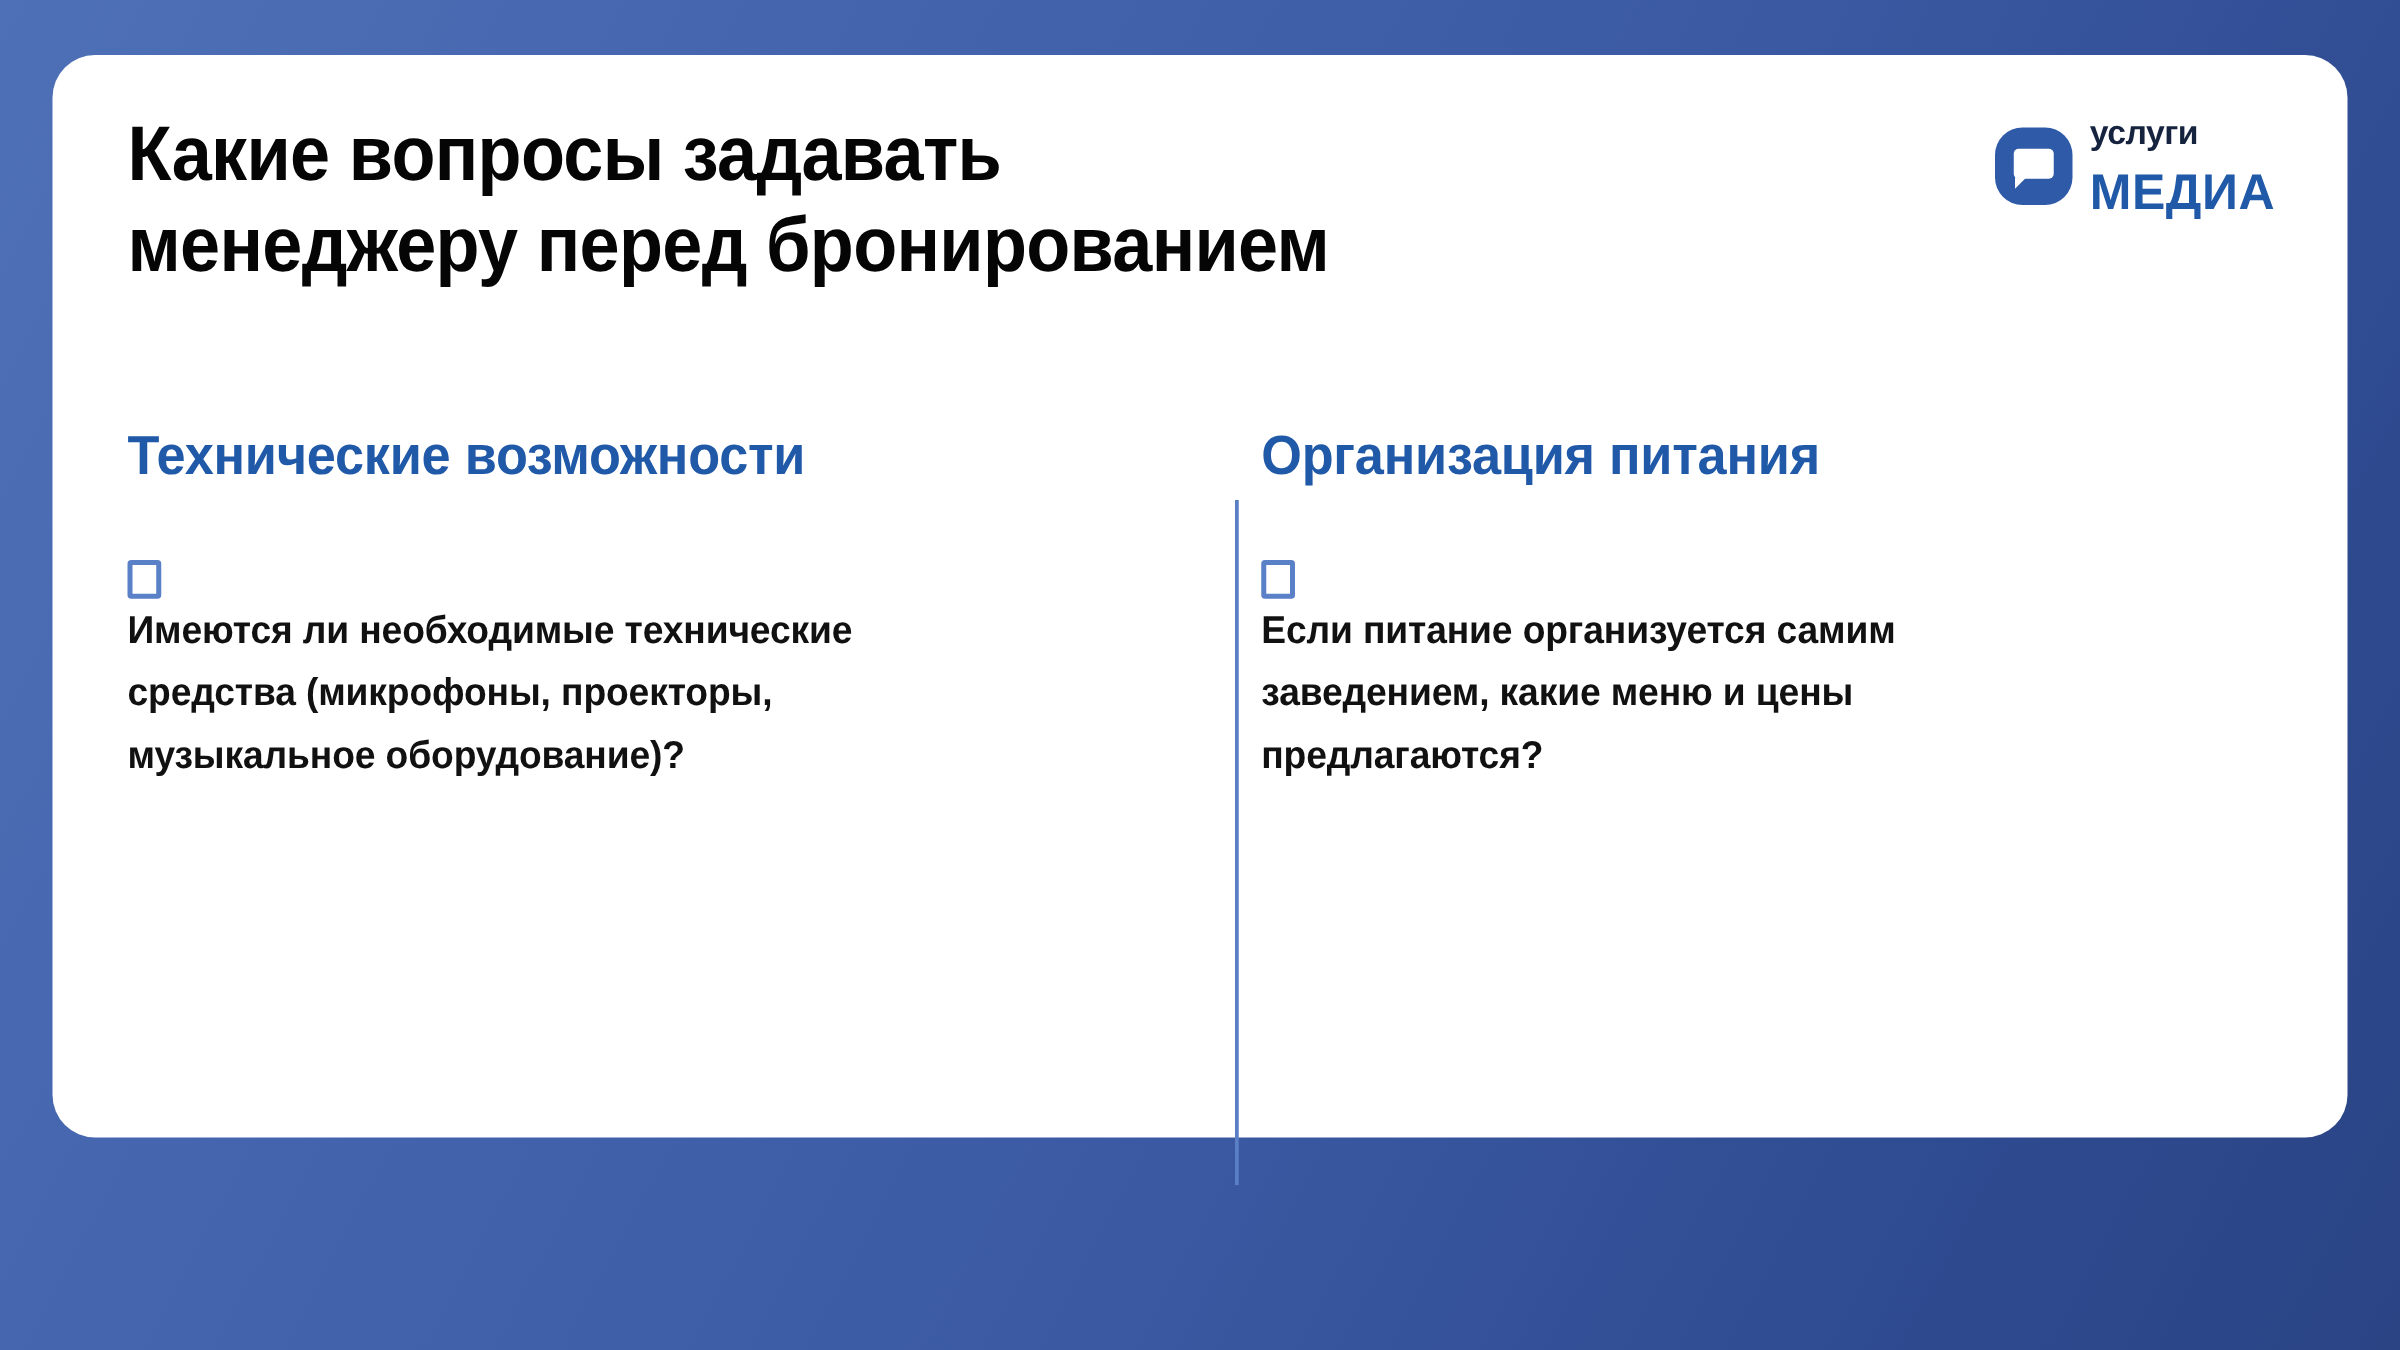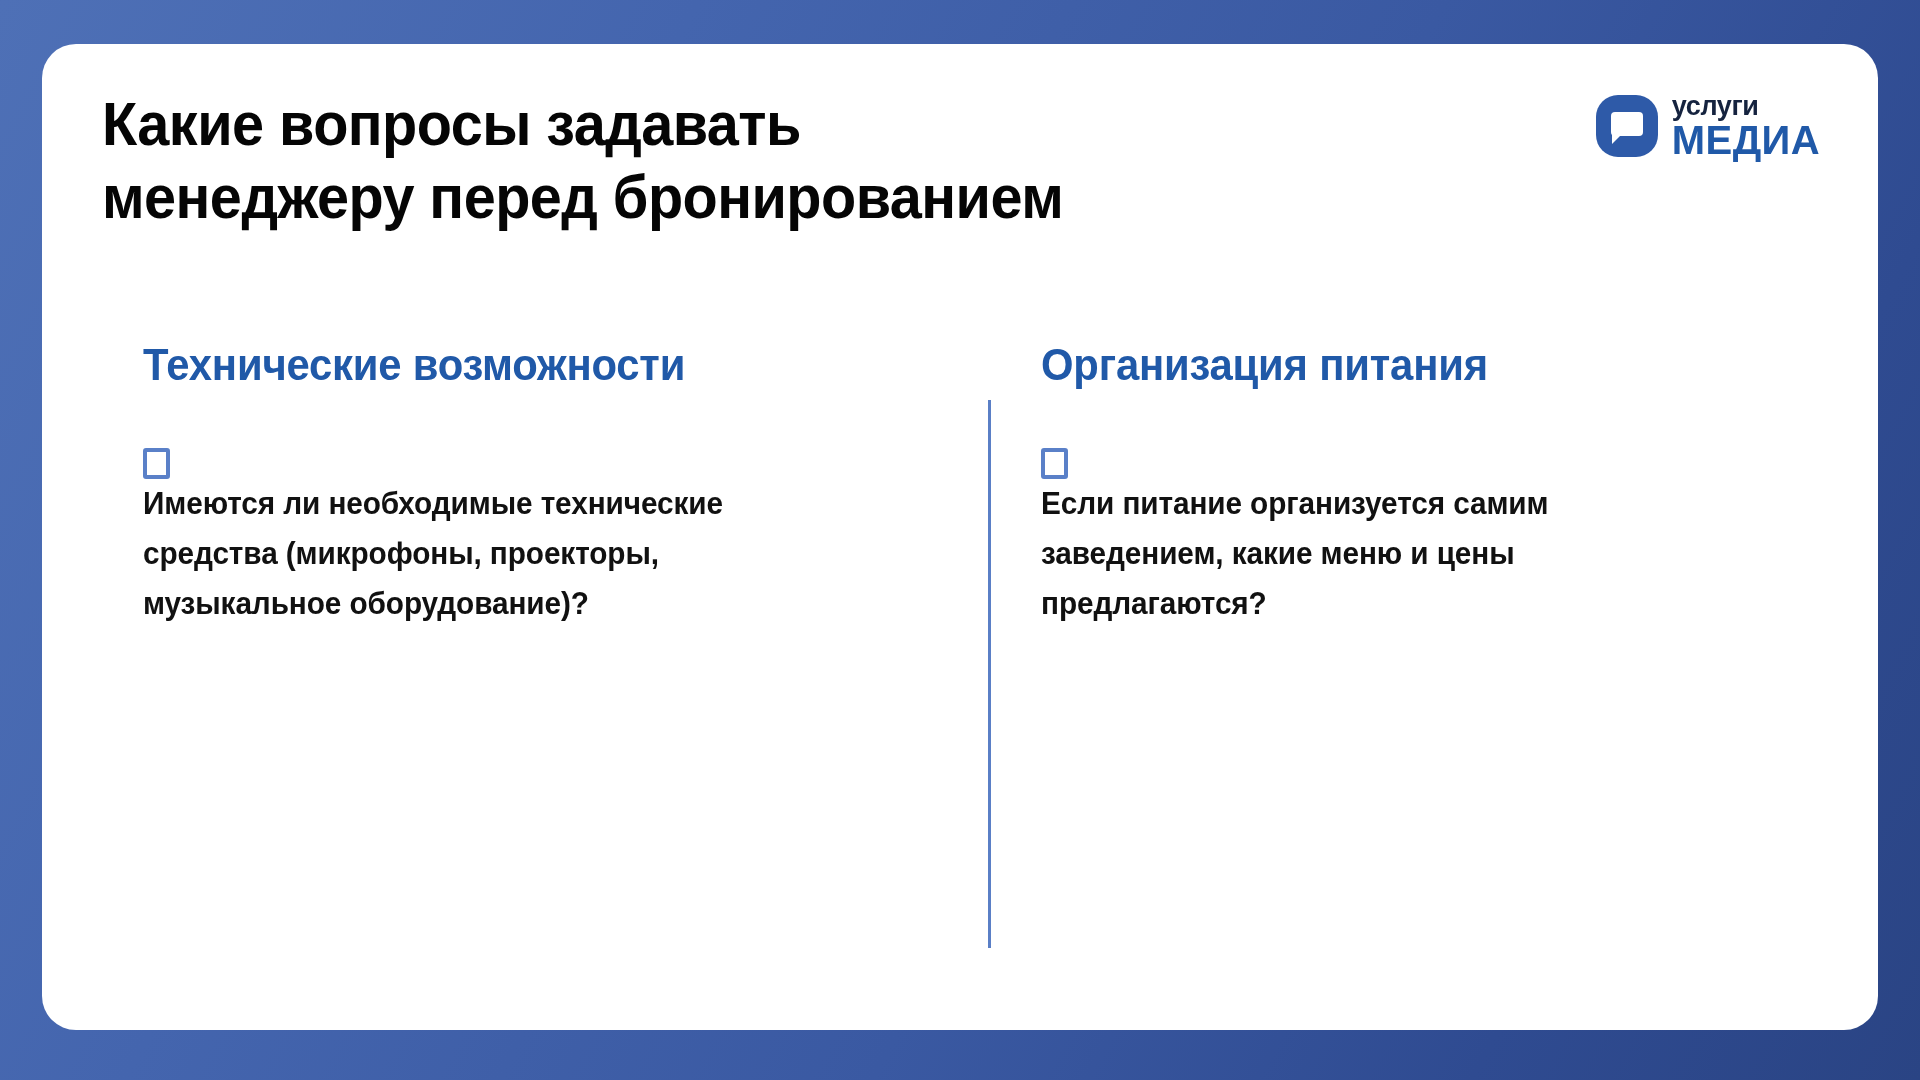--- a/index.html
+++ b/index.html
@@ -21,21 +21,21 @@
     background:
       linear-gradient(118deg, #4e70b6 0%, #4465ae 28%, #3a59a2 58%, #2f4b91 82%, #2a4484 100%);
     box-sizing: border-box;
   }
 
   .card {
     position: absolute;
     left: 42px;
     top: 44px;
     width: 1836px;
-    height: 986px;
+    height: 866px;
     background: #ffffff;
     border-radius: 34px;
     box-sizing: border-box;
   }
 
   
   .title {
     position: absolute;
     left: 60px;
     top: 44px;
@@ -98,35 +98,35 @@
     font-weight: 700;
     color: #15233f;
     letter-spacing: -0.4px;
   }
   .logo-bottom {
     font-family: "Liberation Sans", sans-serif;
     font-size: 40px;
     font-weight: 700;
     color: #2059a8;
     letter-spacing: 0.4px;
-    margin-top: 1px;
+    margin-top: 15px;
   }
 
   
   .columns {
     position: absolute;
     left: 60px;
     top: 296px;
     right: 48px;
     display: flex;
   }
   .col {
     box-sizing: border-box;
   }
-  .col-left  { width: 845px; padding-right: 40px; margin-left: 41px; }
+  .col-left  { width: 845px; padding-right: 40px; }
   .col-right { width: 860px; padding-left: 62px; }
 
   .divider {
     position: absolute;
     left: 946px;
     top: 356px;
     width: 3px;
     height: 548px;
     background: #5a7fc6;
   }

